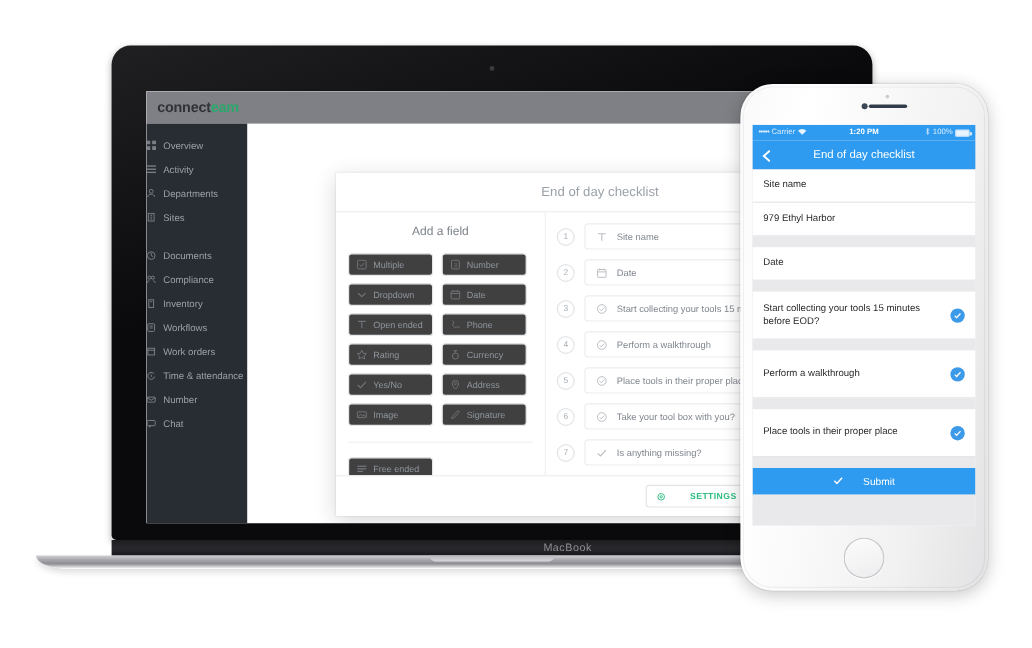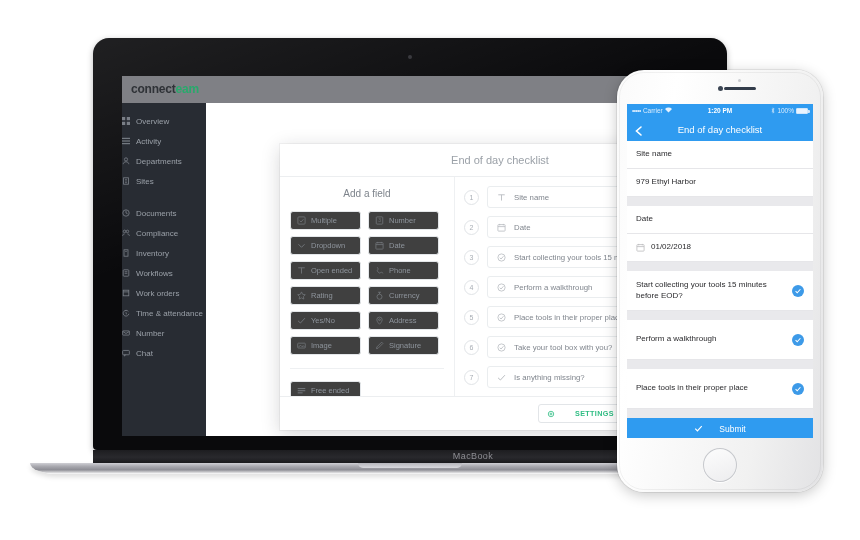--- a/index.html
+++ b/index.html
@@ -725,27 +725,20 @@
             <span class="cell-text">979 Ethyl Harbor</span>
           </div>
         </div>
 
         <div class="ph-spacer"></div>
 
         <div class="ph-group">
           <div class="ph-cell">
             <span class="cell-text">Date</span>
           </div>
-          <div class="ph-cell">
-            <span class="ph-dateico"><svg viewBox="0 0 10 10" fill="none" stroke="#7a7a80" stroke-width=".9">
-                  <rect x="1" y="1.8" width="8" height="7.2" rx=".7"></rect>
-                  <path d="M1 4h8M3 1v1.6M7 1v1.6"></path>
-                </svg></span>
-            <span class="cell-text">01/02/2018</span>
-          </div>
         </div>
 
         <div class="ph-spacer"></div>
 
         <div class="ph-group">
           <div class="ph-cell tall">
             <span class="cell-text">Start collecting your tools 15 minutes before EOD?</span>
             <span class="ph-check">
                 <svg width="8" height="8" viewBox="0 0 10 10" fill="none" stroke="#ffffff" stroke-width="1.3">
                   <path d="M2 5.2l2 2 4-4.4"></path>

